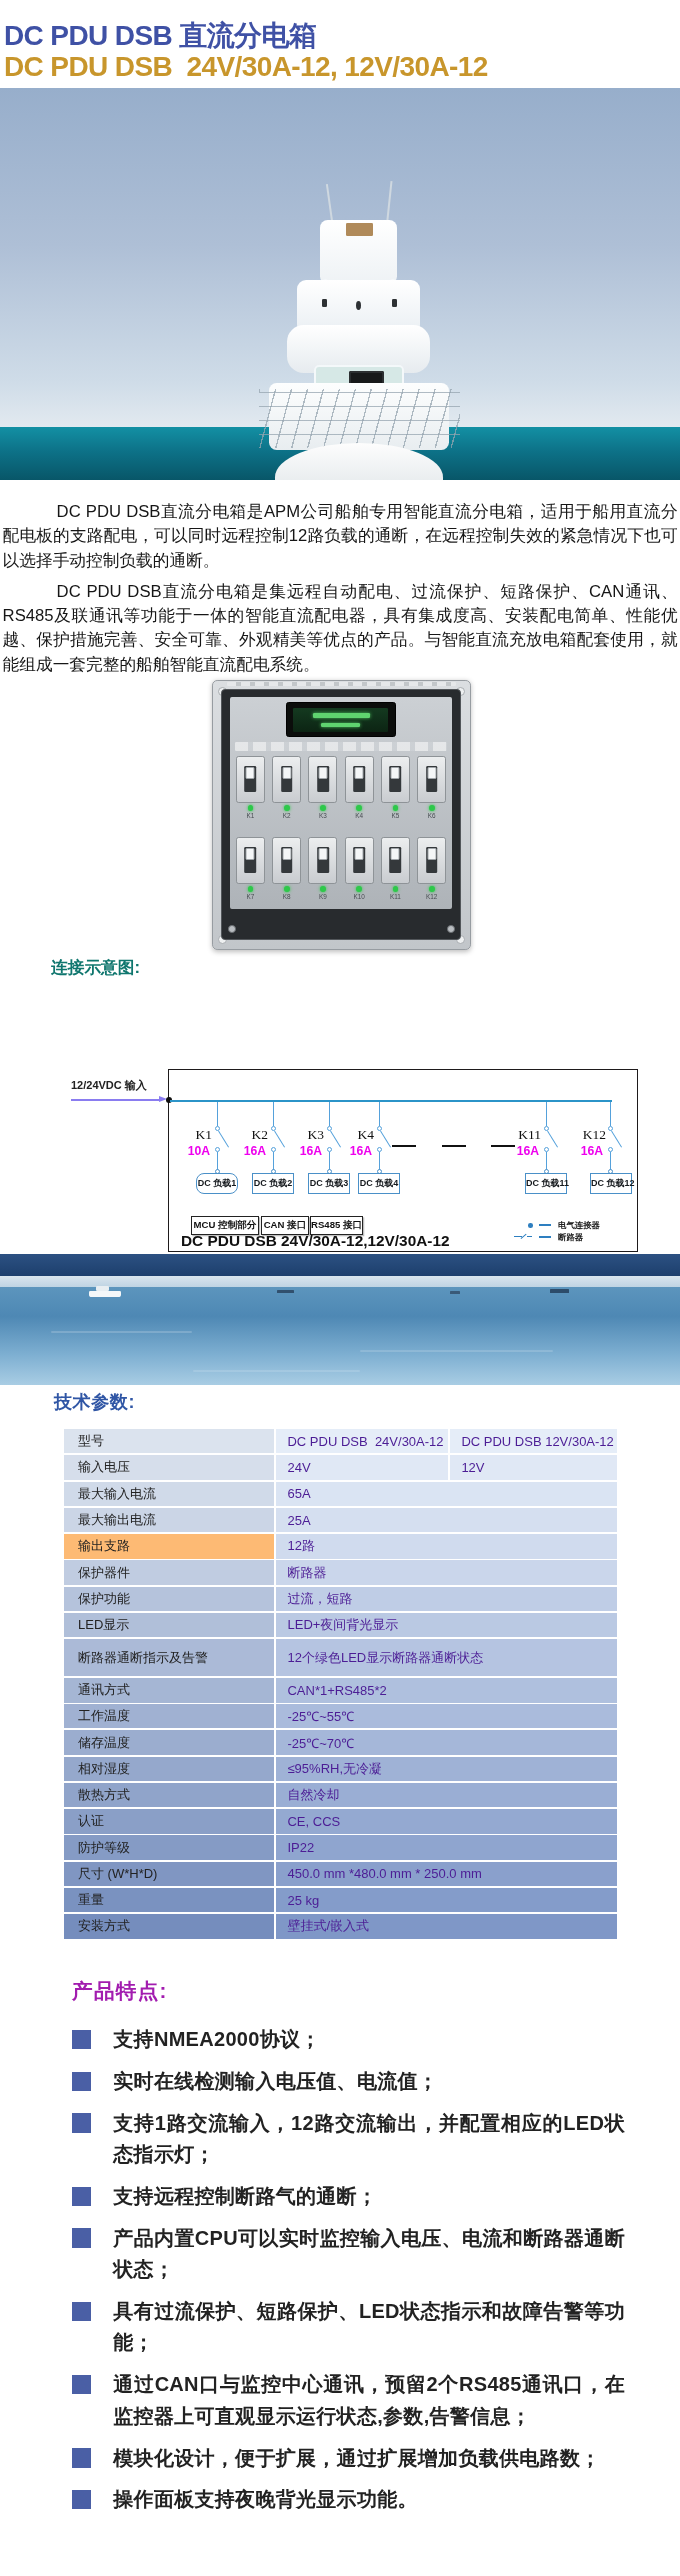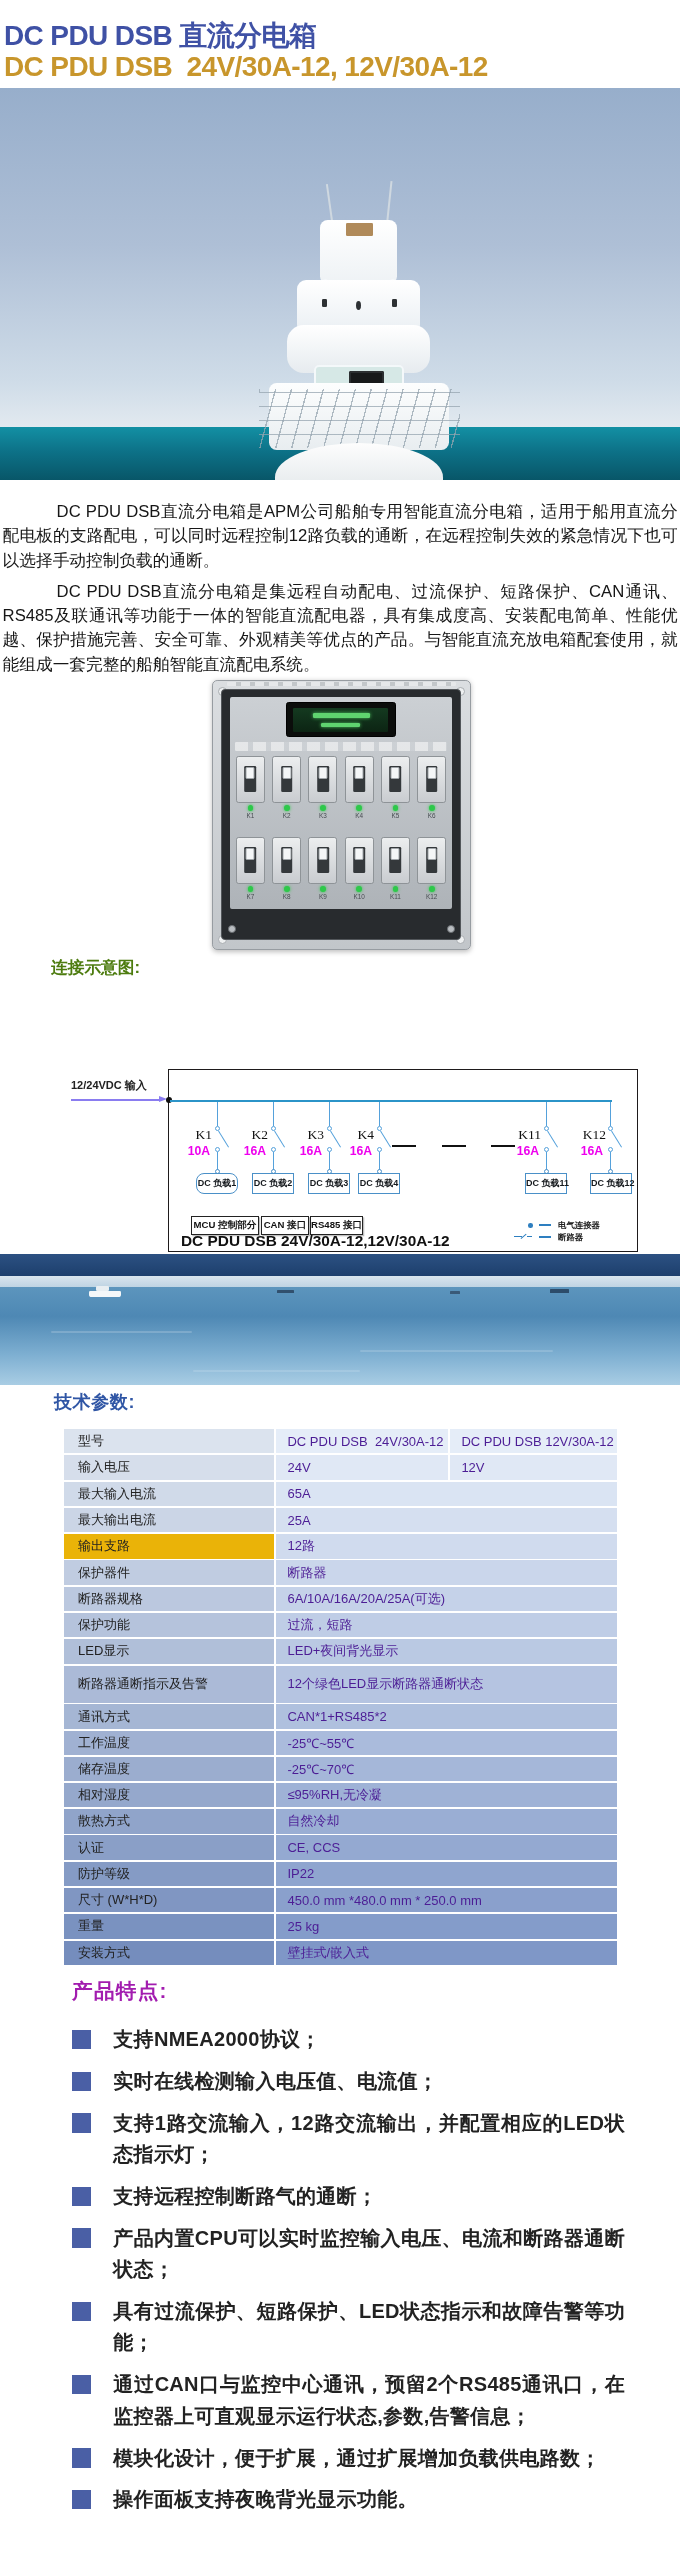--- a/index.html
+++ b/index.html
@@ -45,21 +45,21 @@
   .brk-row{position:absolute;left:6.4px;right:6.4px;display:flex;justify-content:space-between;}
   .brk{width:28px;display:flex;flex-direction:column;align-items:center;}
   .brk-body{width:27px;height:45px;border-radius:2.6px;border:0.6px solid #8e9397;
       background:linear-gradient(180deg,#eceeef,#c9ccd0);position:relative;}
   .brk-slot{position:absolute;left:50%;top:8.4px;transform:translateX(-50%);width:11.6px;height:26px;border-radius:1.3px;background:#34383b;}
   .brk-toggle{position:absolute;left:50%;top:9.6px;transform:translateX(-50%);width:9px;height:11.6px;border-radius:1.3px;
       background:#f4f6f7;border:0.6px solid #9fa4a8;box-sizing:border-box;}
   .brk-led{width:5.8px;height:5.8px;border-radius:50%;background:#2ec84a;box-shadow:0 0 3.2px #2ec84a;margin-top:1.9px;}
   .brk-label{font-size:6.4px;color:#474c51;margin-top:0.6px;}
   
-  .h-connect{left:51px;top:940px;font-size:16.7px;font-weight:700;color:#4d7c0f;}
+  .h-connect{left:51px;top:940px;font-size:16.7px;font-weight:700;color:#0f766e;}
   .h-spec{left:54px;top:1374px;font-size:18px;font-weight:700;color:#3056a5;letter-spacing:0.6px;}
   .h-feat{left:72px;top:1961px;font-size:20.6px;font-weight:700;color:#a21caf;letter-spacing:1.3px;}
   
   .schematic{left:16px;top:1048px;width:632px;height:190px;}
   .sch-box{position:absolute;left:152px;top:4.5px;width:470px;height:183px;border:1.9px solid #1e1a1b;box-sizing:border-box;background:#fff;}
   .input-label{position:absolute;left:55px;top:14px;font-size:11px;font-weight:700;color:#222;}
   .input-line{position:absolute;left:55px;top:35px;width:90px;height:1.9px;background:#8a7cf0;}
   .input-arrow{position:absolute;left:143px;top:32px;width:0;height:0;border-left:8.4px solid #8a7cf0;
       border-top:3.9px solid transparent;border-bottom:3.9px solid transparent;}
   .junction{position:absolute;left:150px;top:33px;width:5.8px;height:5.8px;border-radius:50%;background:#111;}
@@ -359,30 +359,26 @@
       </div>
       <div class="spec-row" style="height: 24.4px;">
         <div class="cell cell-label" style="background: rgb(208, 218, 233);">最大输入电流</div>
         <div class="cell cell-value span2" style="background: rgb(218, 228, 243);">65A</div>
       </div>
       <div class="spec-row" style="height: 24.4px;">
         <div class="cell cell-label" style="background: rgb(203, 213, 230);">最大输出电流</div>
         <div class="cell cell-value span2" style="background: rgb(213, 223, 240);">25A</div>
       </div>
       <div class="spec-row" style="height: 24.4px;">
-        <div class="cell cell-label" style="background: #eab308;">输出支路</div>
+        <div class="cell cell-label" style="background: #fdba74;">输出支路</div>
         <div class="cell cell-value span2" style="background: rgb(208, 219, 238);">12路</div>
       </div>
       <div class="spec-row" style="height: 24.4px;">
         <div class="cell cell-label" style="background: rgb(192, 204, 225);">保护器件</div>
         <div class="cell cell-value span2" style="background: rgb(202, 214, 235);">断路器</div>
-      </div>
-      <div class="spec-row" style="height: 24.4px;">
-        <div class="cell cell-label" style="background: rgb(187, 200, 223);">断路器规格</div>
-        <div class="cell cell-value span2" style="background: rgb(197, 210, 233);">6A/10A/16A/20A/25A(可选)</div>
       </div>
       <div class="spec-row" style="height: 24.4px;">
         <div class="cell cell-label" style="background: rgb(181, 195, 220);">保护功能</div>
         <div class="cell cell-value span2" style="background: rgb(191, 205, 230);">过流，短路</div>
       </div>
       <div class="spec-row" style="height: 24.4px;">
         <div class="cell cell-label" style="background: rgb(176, 191, 217);">LED显示</div>
         <div class="cell cell-value span2" style="background: rgb(186, 201, 227);">LED+夜间背光显示</div>
       </div>
       <div class="spec-row" style="height: 37px;">

